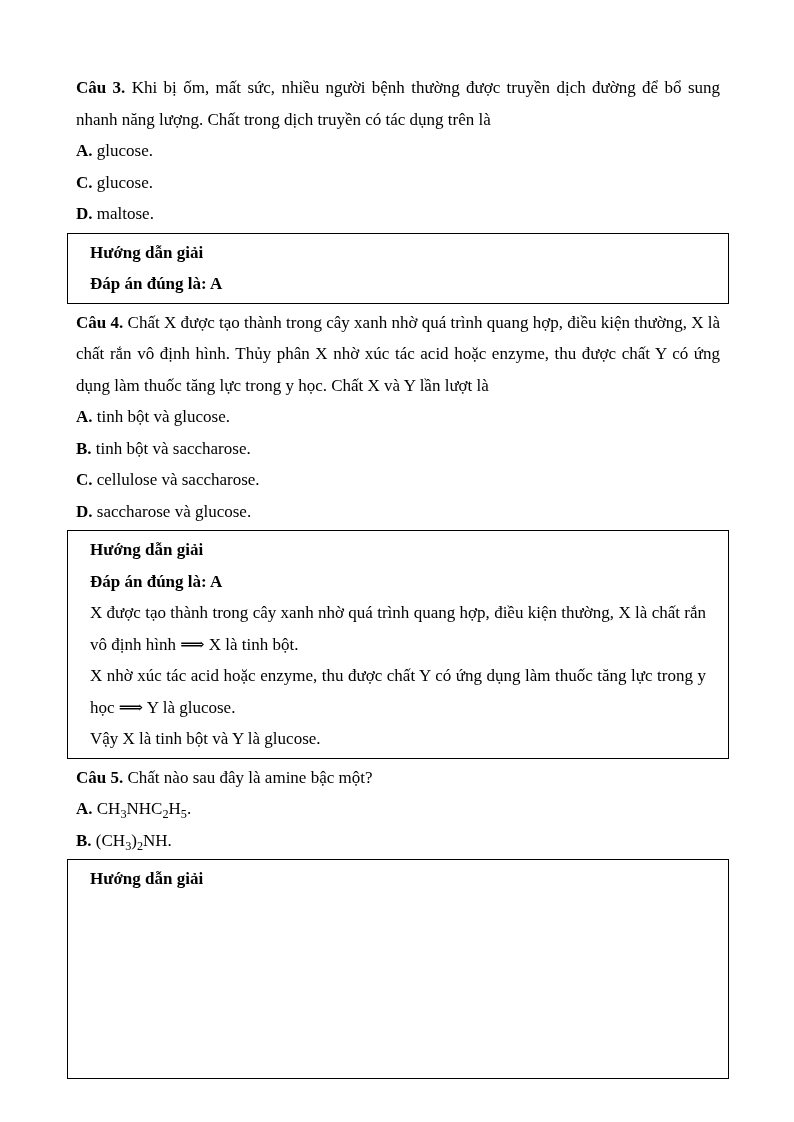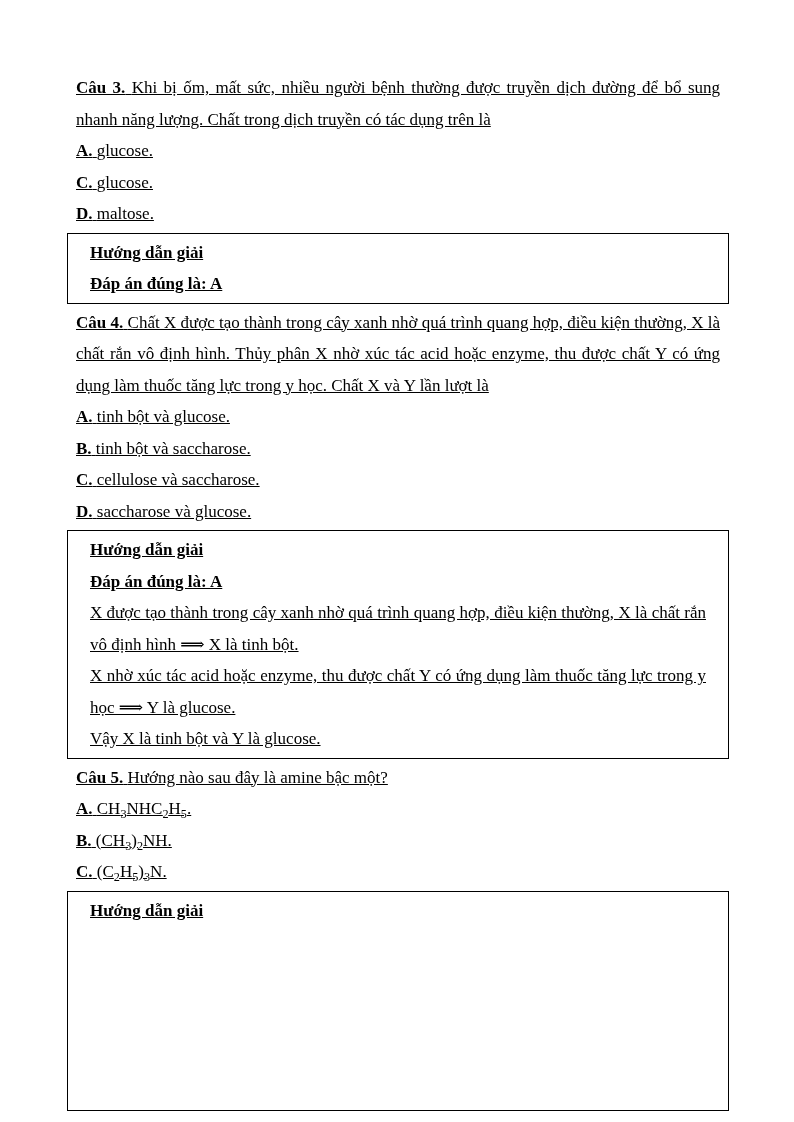--- a/index.html
+++ b/index.html
@@ -10,21 +10,21 @@
     height: 1122px;
     margin: 0 auto;
     background: #ffffff;
     overflow: hidden;
     padding: 72px 74px 0 76px;
     font-family: "Liberation Serif", "DejaVu Serif", serif;
     font-size: 17px;
     line-height: 31.5px;
     color: #000000;
   }
-  .para { text-align: justify; text-decoration: underline; }
+  .para { text-align: justify; }
   .bold { font-weight: bold; }
   .solution-box {
     border: 1px solid #000000;
     margin: 3px -9px 3px -9px;
     padding: 3px 22px;
   }
   .solution-box.clipped {
     height: 220px; 
   }
   sub { font-size: 0.72em; line-height: 0; }
@@ -83,32 +83,28 @@
       <p class="para bold">Đáp án đúng là: A</p>
       <p class="para">X được tạo thành trong cây xanh nhờ quá trình quang hợp, điều kiện thường, X là chất rắn vô định hình ⟹ X là tinh bột.</p>
       <p class="para">X nhờ xúc tác acid hoặc enzyme, thu được chất Y có ứng dụng làm thuốc tăng lực trong y học ⟹ Y là glucose.</p>
       <p class="para">Vậy X là tinh bột và Y là glucose.</p>
     </div>
   </section>
 
   <section>
     <p class="para">
       <b>Câu 5.</b>
-      <span>Hướng nào sau đây là amine bậc một?</span>
+      <span>Chất nào sau đây là amine bậc một?</span>
     </p>
     <p class="para">
       <b>A.</b>
       <span class="chem">CH<sub>3</sub>NHC<sub>2</sub>H<sub>5</sub>.</span>
     </p>
     <p class="para">
       <b>B.</b>
       <span class="chem">(CH<sub>3</sub>)<sub>2</sub>NH.</span>
     </p>
-    <p class="para">
-      <b>C.</b>
-      <span class="chem">(C<sub>2</sub>H<sub>5</sub>)<sub>3</sub>N.</span>
-    </p>
     <div class="solution-box clipped">
       <p class="para bold">Hướng dẫn giải</p>
     </div>
   </section>
 
 </div>
 
 </body></html>

